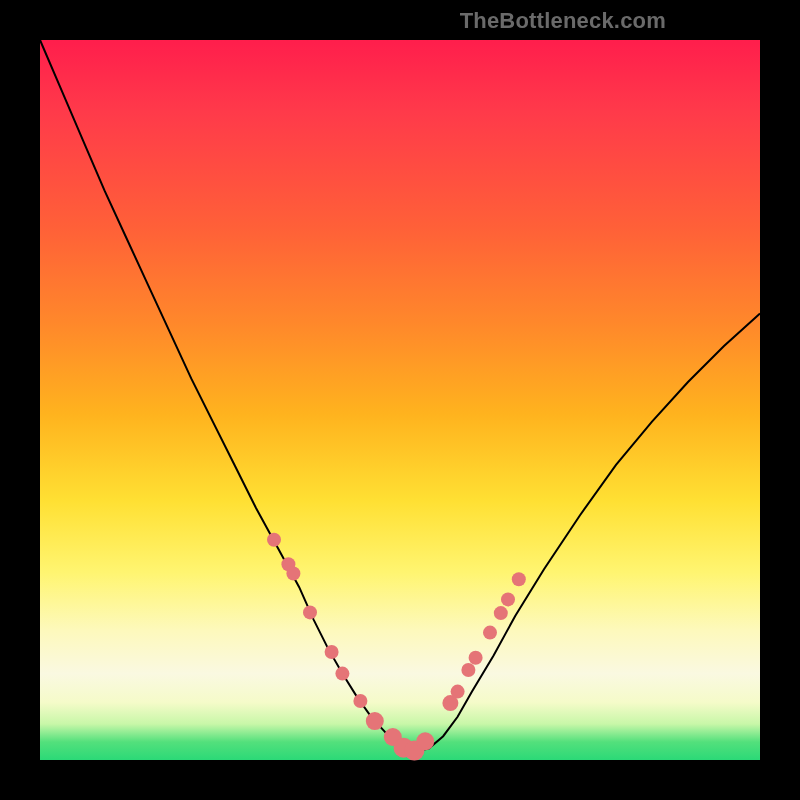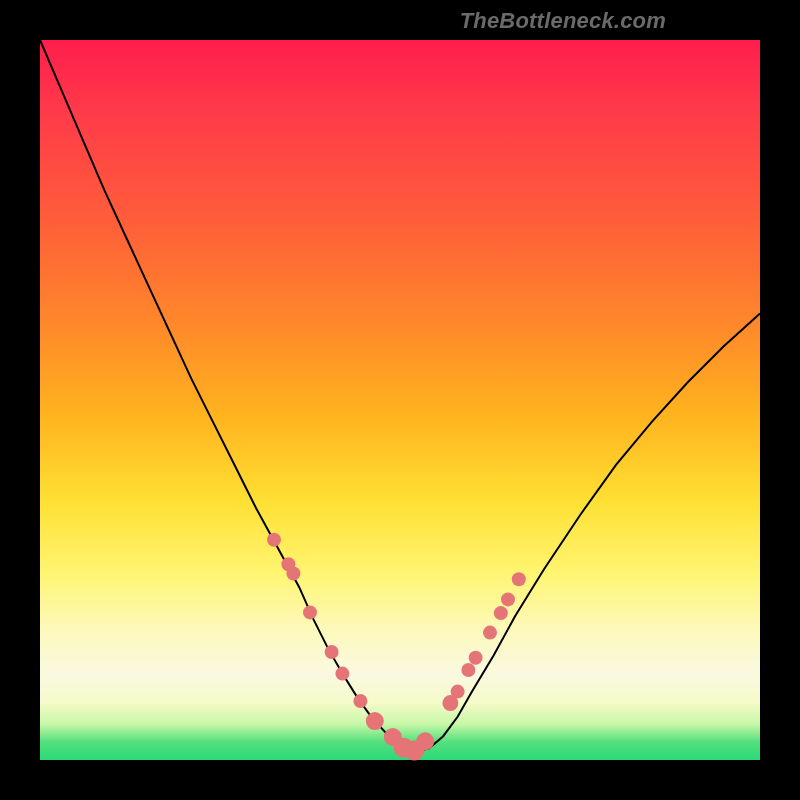--- a/index.html
+++ b/index.html
@@ -11,21 +11,20 @@
     overflow: hidden;
     font-family: Arial, Helvetica, sans-serif;
   }
   .frame {
     position: absolute;
     left: 0;
     top: 0;
     width: 680px;
     height: 800px;
     background: #000;
-    font-style: italic;
   }
   .plot-area {
     position: absolute;
     left: 40px;
     top: 40px;
     width: 720px;
     height: 720px;
     
     background: linear-gradient(
       to bottom,

